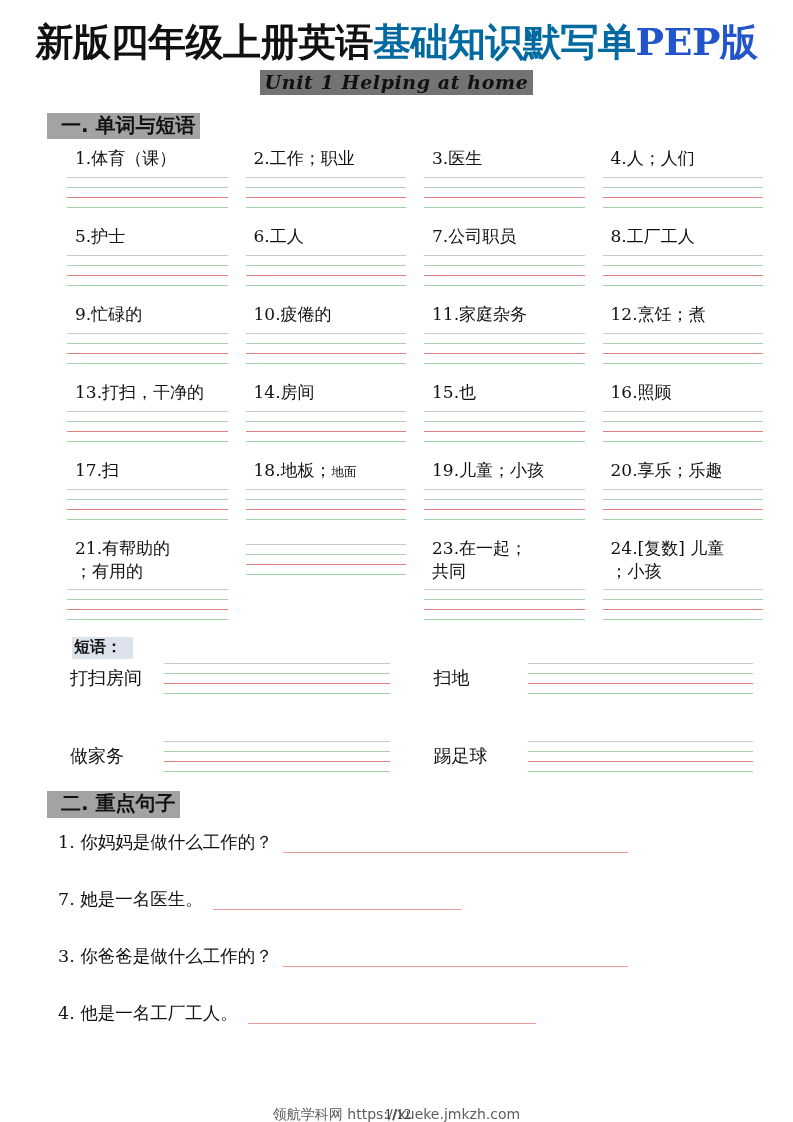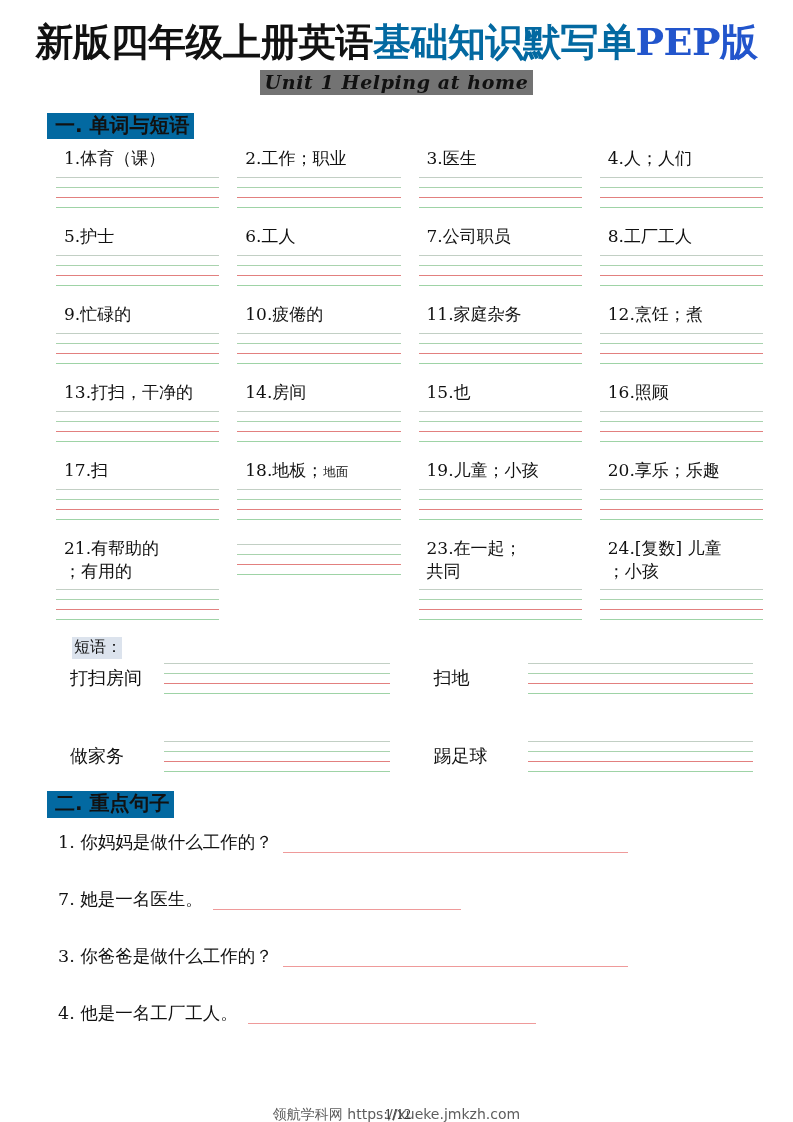--- a/index.html
+++ b/index.html
@@ -52,33 +52,33 @@
     font-size: 19px;
     letter-spacing: 0.6px;
     padding: 1px 5px 2px 5px;
     color: #111111;
   }
 
   
   .section-head {
     margin: 18px 0 0 47px;
     display: inline-block;
-    background: #0369a1;
+    background: #a3a3a3;
     font-family: "DejaVu Sans", "Liberation Sans", sans-serif;
     font-weight: bold;
     font-size: 20px;
     color: #111111;
-    padding: 0 4px 1px 8px;
+    padding: 0 4px 1px 14px;
     line-height: 1.28;
   }
   .section-head-wrap { display: block; }
 
   
   .vocab-grid {
-    margin: 8px 0 0 4px;
+    margin: 8px 0 0 15px;
     padding: 0 30px 0 52px;
     display: grid;
     grid-template-columns: repeat(4, 1fr);
     column-gap: 18px;
     row-gap: 0;
   }
   .vocab-cell {
     padding: 0 0 6px 0;
     min-height: 78px;
     box-sizing: border-box;
@@ -116,23 +116,23 @@
 
   
   .phrase-head-wrap {
     margin: 10px 0 0 72px;
   }
   .phrase-head {
     display: inline-block;
     background: #dce3ed;
     font-family: "DejaVu Serif", "Liberation Serif", serif;
     font-size: 16px;
-    font-weight: normal;
-    color: #111111;
-    padding: 0 0 1px 2px;
+    font-weight: bold;
+    color: #111111;
+    padding: 0 11px 1px 2px;
   }
   .phrase-grid {
     margin: 2px 0 0 0;
     padding: 0 40px 0 70px;
     display: grid;
     grid-template-columns: 1fr 1fr;
     column-gap: 22px;
     row-gap: 10px;
     gap: 44px;
   }

